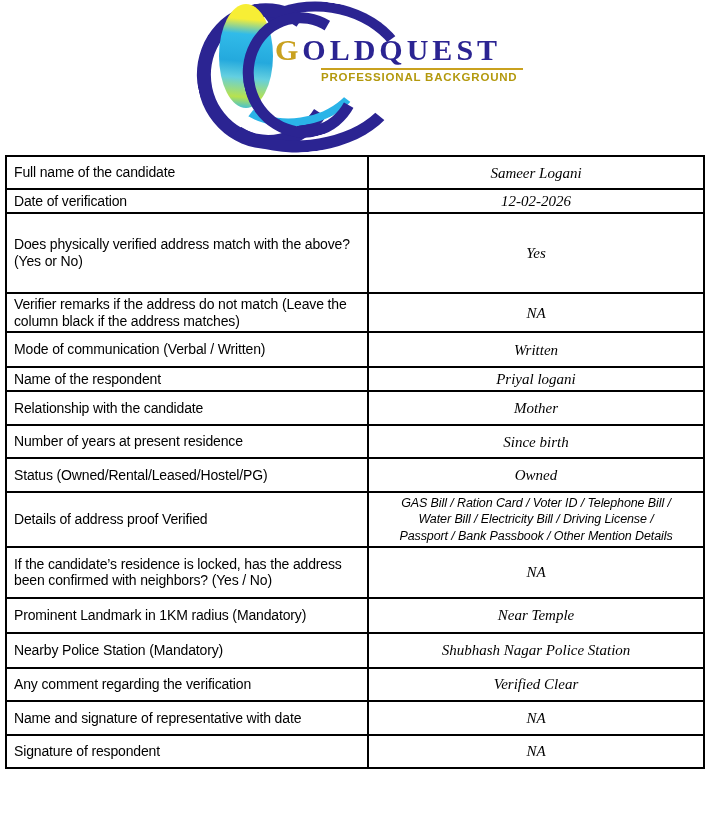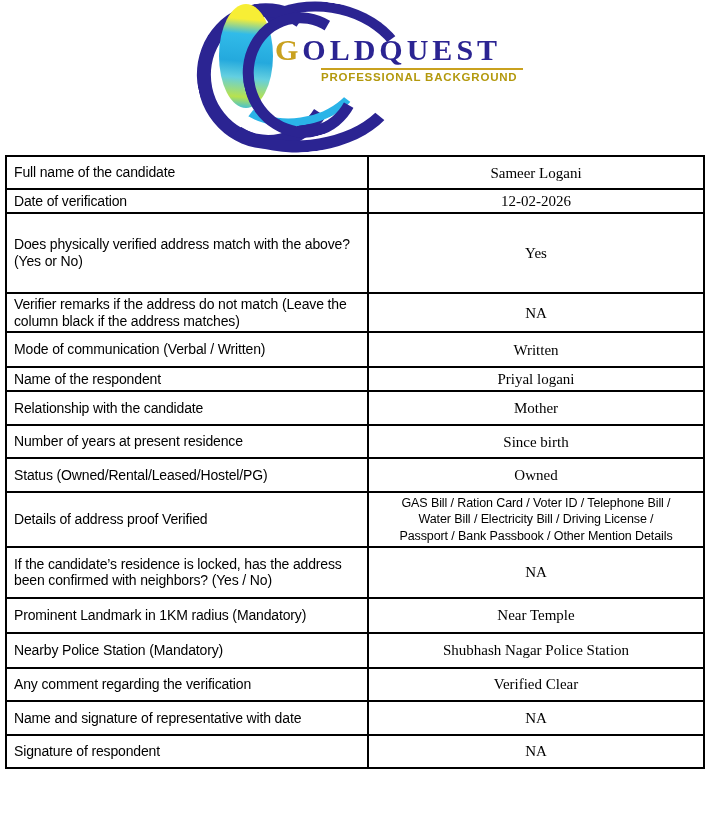--- a/index.html
+++ b/index.html
@@ -75,20 +75,21 @@
   }
   .cell-label{
     padding:2px 4px 2px 7px;
     font-size:14px;line-height:1.18;letter-spacing:-0.15px;
     color:#000;white-space:pre-line;
   }
   .cell-value{
     padding:2px 4px;text-align:center;color:#000;
     font-family:"Liberation Serif",serif;font-size:15px;line-height:1.2;
     white-space:pre-line;
+    font-style:italic;
   }
   .cell-value.sans{
     font-family:"Liberation Sans",sans-serif;font-size:13.5px;letter-spacing:-0.1px;
   }
   .cell-value.sans-small{
     font-family:"Liberation Sans",sans-serif;font-size:12.5px;line-height:1.3;letter-spacing:-0.1px;
   }
   .vtable tr:nth-child(1){height:33px}
   .vtable tr:nth-child(2){height:19px}
   .vtable tr:nth-child(3){height:80px}

